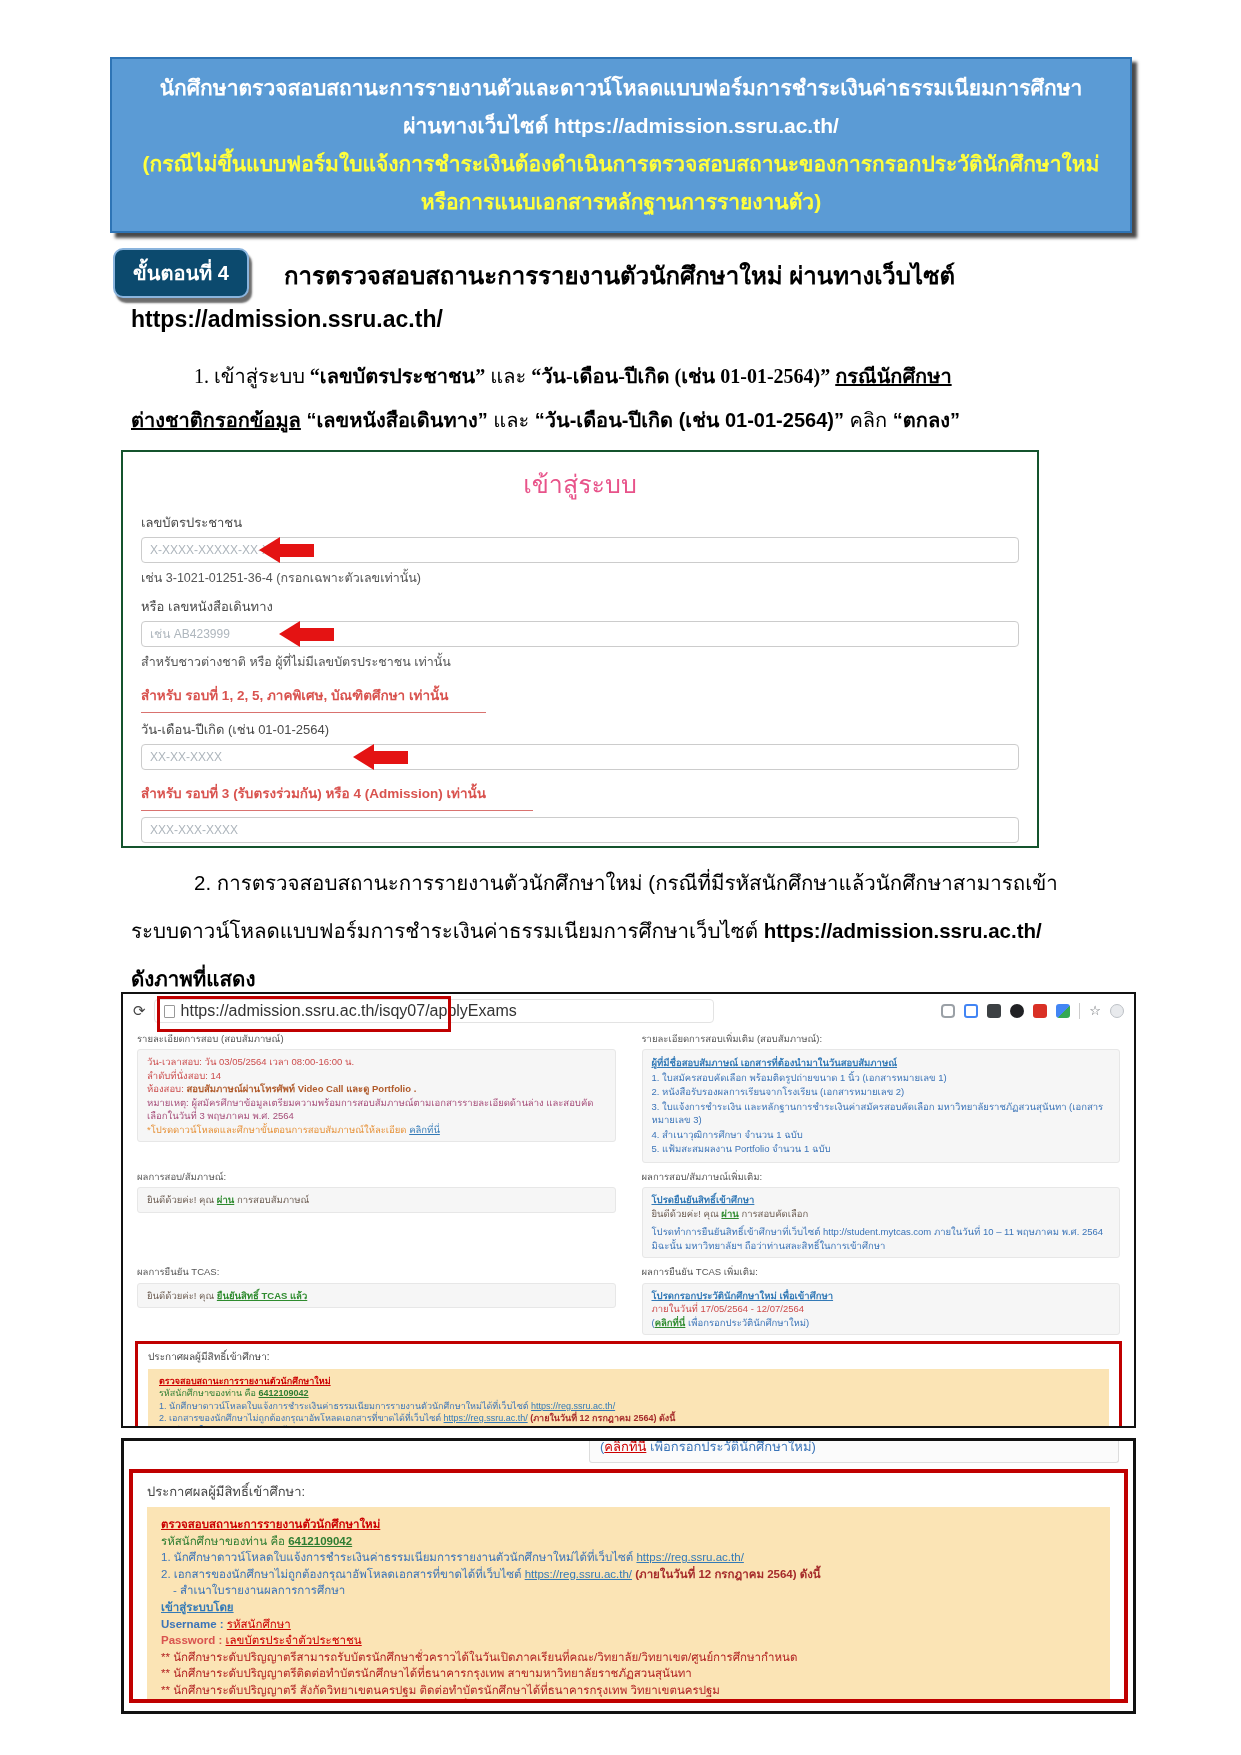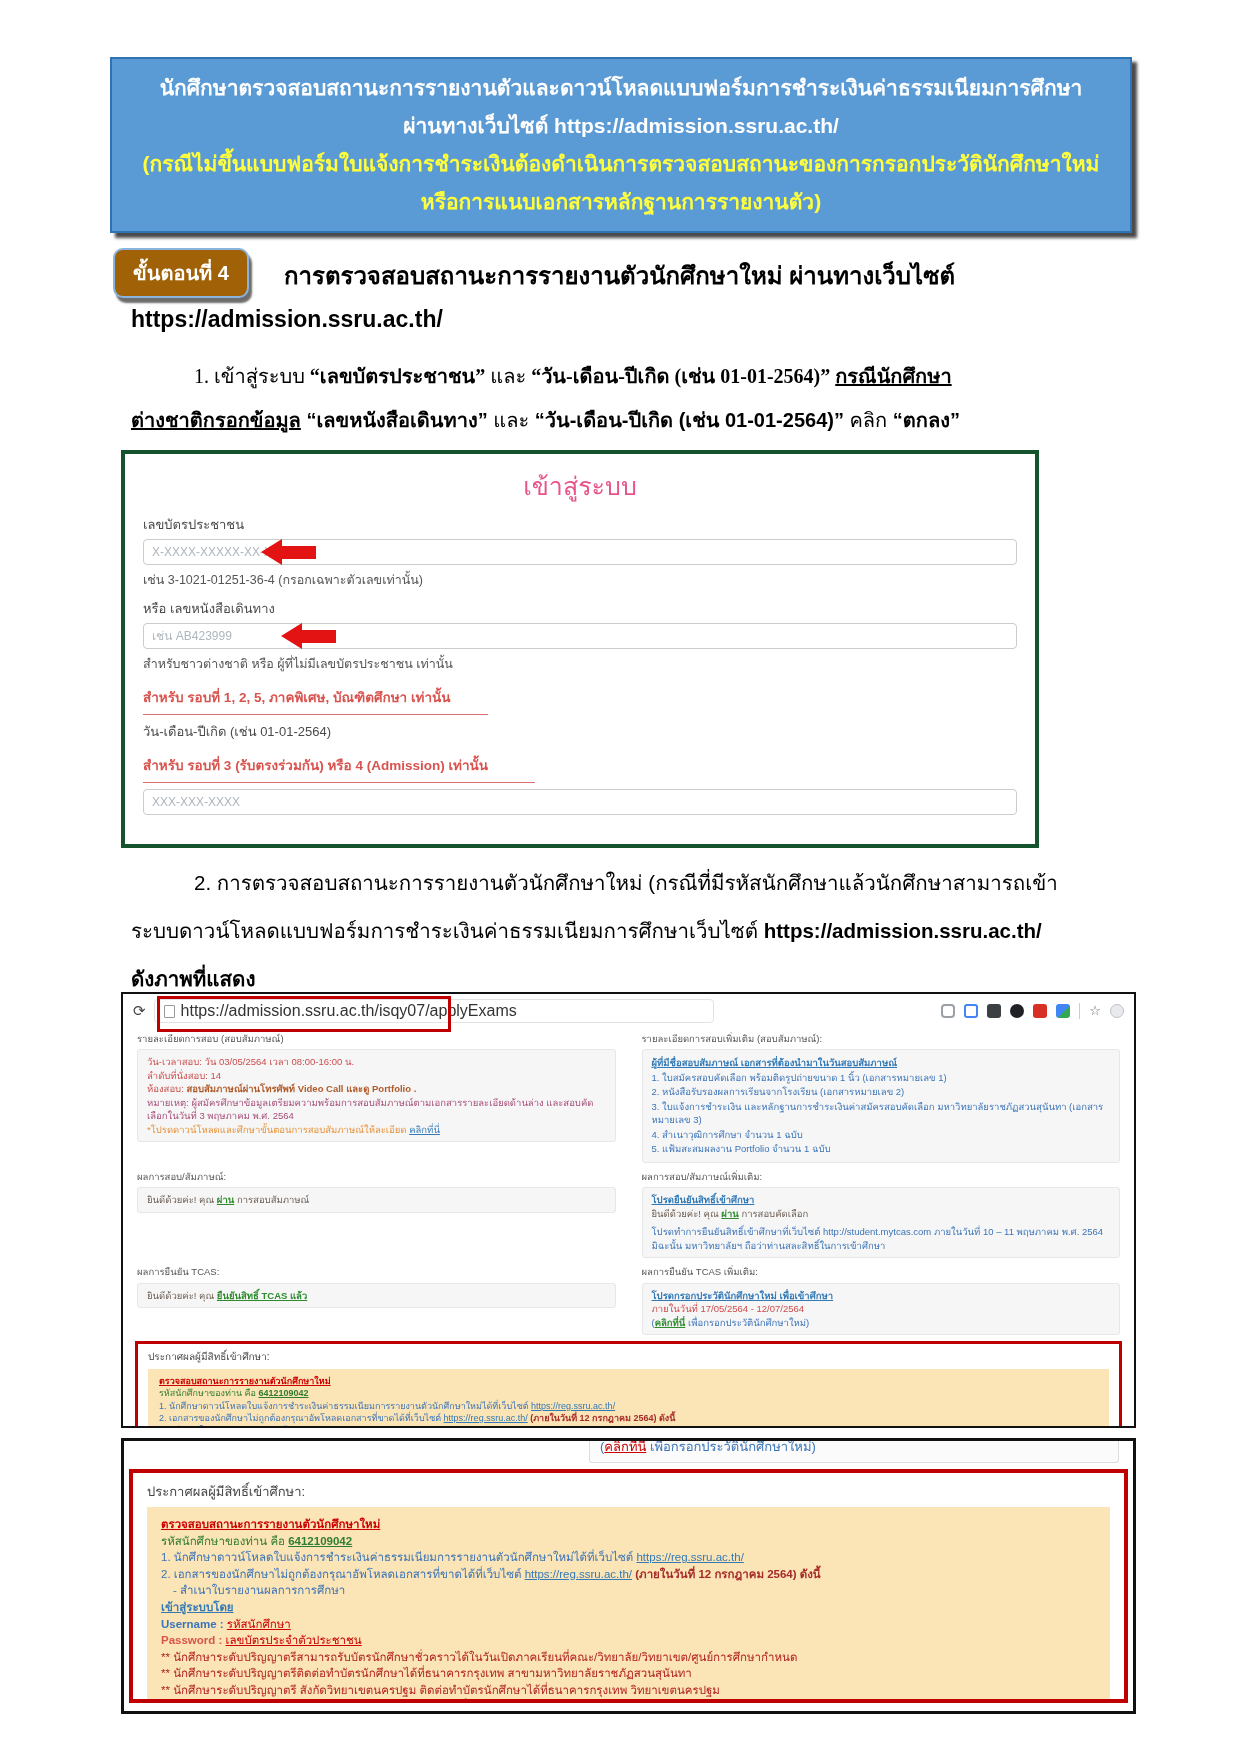--- a/index.html
+++ b/index.html
@@ -7,34 +7,34 @@
   .page{position:relative;width:1241px;height:1755px;background:#fff;overflow:hidden;}
 
   
   .header-box{position:absolute;left:110px;top:57px;width:1022px;box-sizing:border-box;
     background:#5B9BD5;border:2px solid #2E74B5;box-shadow:5px 5px 3px #4a4a4a;
     padding:10px 6px;text-align:center;font-weight:bold;font-size:21px;line-height:38px;}
   .header-box .wh{color:#ffffff;}
   .header-box .ye{color:#FFFF3C;}
 
   
-  .step-badge{position:absolute;left:113px;top:248px;width:136px;height:50px;background:#a16207;
+  .step-badge{position:absolute;left:113px;top:248px;width:136px;height:50px;background:#0c4a6e;
     border:2px solid #8ab4dd;border-radius:10px;box-shadow:3px 5px 2px #6d6d6d;
     color:#fff;font-size:20px;font-weight:bold;display:flex;align-items:center;justify-content:center;box-sizing:border-box;}
   .step-title{position:absolute;left:284px;top:256px;font-size:24px;font-weight:bold;color:#000;}
   .step-url{position:absolute;left:131px;top:306px;font-size:23px;font-weight:bold;color:#000;}
   .para{position:absolute;font-size:20px;color:#000;}
   .p1{left:194px;top:360px;font-family:Liberation Serif, serif;}
   .p2{left:131px;top:404px;}
   .b{font-weight:bold;}
   .u{text-decoration:underline;}
 
   
   .login-box{position:absolute;left:121px;top:450px;width:918px;height:398px;box-sizing:border-box;
-    border:4px solid #14532d;background:#fff;padding:8px 18px 0;overflow:hidden;}
+    border:2px solid #14532d;background:#fff;padding:8px 18px 0;overflow:hidden;}
   .lf-title{text-align:center;font-size:25px;color:#E8538A;margin:4px 0 6px;}
   .lf-label{font-size:13px;color:#4a4a4a;margin:8px 0 4px;}
   .iw{position:relative;}
   .iw input{width:100%;height:26px;box-sizing:border-box;border:1px solid #ccc;border-radius:4px;
     font-size:12px;padding:0 8px;color:#777;background:#fff;font-family:inherit;}
   .iw input::placeholder{color:#aeb6bd;}
   .lf-hint{font-size:12.5px;color:#555;margin:5px 0 2px;}
   .sec{color:#D9534F;font-weight:bold;font-size:13.5px;margin:12px 0 0;}
   .sec-line{border-bottom:1px solid #d9726f;margin:6px 0 6px;}
   .arrow-l{position:absolute;top:50%;transform:translateY(-50%);display:flex;align-items:center;}
@@ -152,20 +152,27 @@
           <span class="hd"></span>
           <span class="sh"></span>
         </span>
     </div>
     <div class="lf-hint">สำหรับชาวต่างชาติ หรือ ผู้ที่ไม่มีเลขบัตรประชาชน เท่านั้น</div>
 
     <div class="sec">สำหรับ รอบที่ 1, 2, 5, ภาคพิเศษ, บัณฑิตศึกษา เท่านั้น</div>
     <div class="sec-line" style="width:345px"></div>
 
     <div class="lf-label" style="margin-top:2px">วัน-เดือน-ปีเกิด (เช่น 01-01-2564)</div>
+    <div class="iw">
+      <input type="text" placeholder="XX-XX-XXXX" style="">
+      <span class="arrow-l" style="left:212px">
+          <span class="hd"></span>
+          <span class="sh"></span>
+        </span>
+    </div>
 
     <div class="sec">สำหรับ รอบที่ 3 (รับตรงร่วมกัน) หรือ 4 (Admission) เท่านั้น</div>
     <div class="sec-line" style="width:392px"></div>
 
     <div class="iw">
       <input type="text" placeholder="XXX-XXX-XXXX" style="">
     </div>
 
   </div>
 

